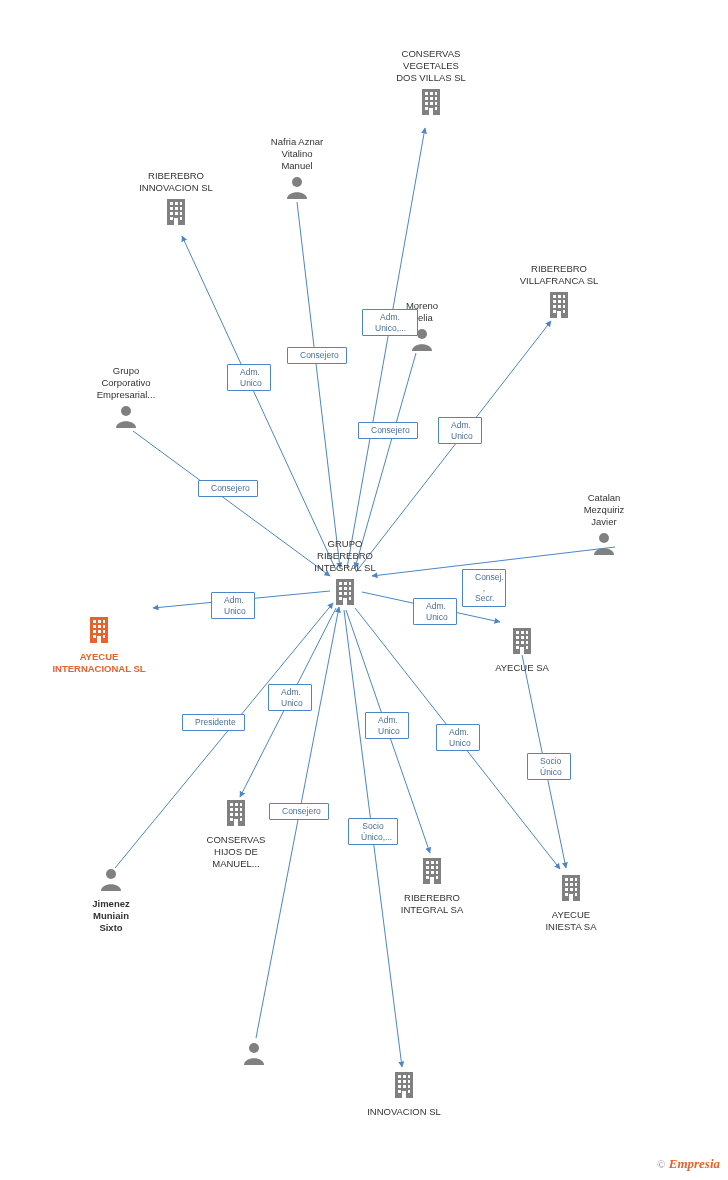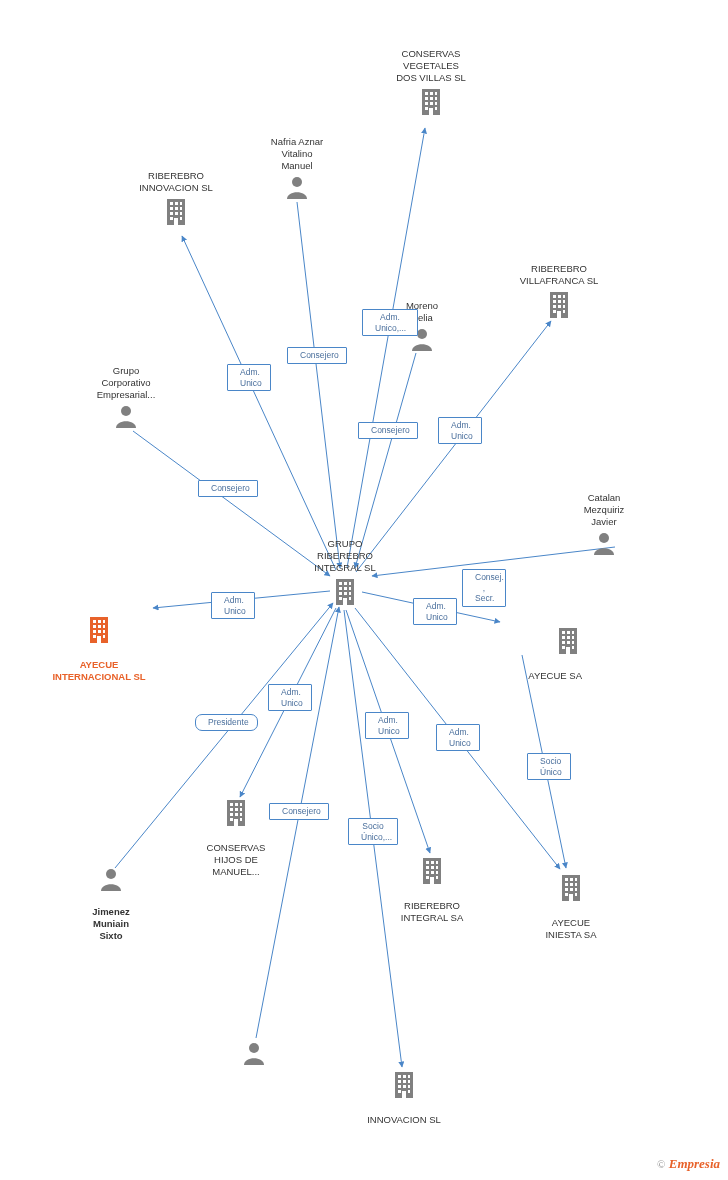--- a/index.html
+++ b/index.html
@@ -42,21 +42,21 @@
   }
   .node.person .glyph {
     color: #808080;
     font-size: 26px;
   }
   .node .label {
     display: block;
     font-size: 9.5px;
     color: #333333;
     line-height: 12px;
-    margin-top: 10px;
+    margin-top: 2px;
     white-space: pre-line;
   }
   .node.central .label {
     color: #333333;
   }
   .node.highlight .glyph {
     color: #e8622a;
   }
   .node.highlight .label {
     color: #e8622a;
@@ -265,21 +265,21 @@
               <rect x="13" y="16" width="3" height="3"></rect>
               <rect x="18" y="16" width="2" height="3"></rect>
               <rect x="8" y="21" width="3" height="3"></rect>
               <rect x="18" y="21" width="2" height="3"></rect>
               <rect x="12" y="22" width="4" height="7"></rect>
             </g>
           </svg></span>
         <span class="label">AYECUE
 INTERNACIONAL SL</span>
       </div>
-      <div class="node company" style="left: 522px; top: 625px; text-align: right;">
+      <div class="node company" style="left: 522px; top: 625px;">
         <span class="glyph"><svg width="28" height="30" viewBox="0 0 28 30">
             <rect x="5" y="3" width="18" height="26" fill="currentColor"></rect>
             <g fill="#ffffff">
               <rect x="8" y="6" width="3" height="3"></rect>
               <rect x="13" y="6" width="3" height="3"></rect>
               <rect x="18" y="6" width="2" height="3"></rect>
               <rect x="8" y="11" width="3" height="3"></rect>
               <rect x="13" y="11" width="3" height="3"></rect>
               <rect x="18" y="11" width="2" height="3"></rect>
               <rect x="8" y="16" width="3" height="3"></rect>
@@ -401,21 +401,21 @@
       <div class="rel" style="left: 358px; top: 422px; width: 60px; min-height: 17px;">Consejero</div>
       <div class="rel" style="left: 438px; top: 417px; width: 44px; min-height: 27px;">Adm.
 Unico</div>
       <div class="rel" style="left: 198px; top: 480px; width: 60px; min-height: 17px;">Consejero</div>
       <div class="rel" style="left: 462px; top: 549px; width: 44px; min-height: 27px; margin-top: 20px;">Consej. ,
 Secr.</div>
       <div class="rel" style="left: 211px; top: 592px; width: 44px; min-height: 27px;">Adm.
 Unico</div>
       <div class="rel" style="left: 413px; top: 598px; width: 44px; min-height: 27px;">Adm.
 Unico</div>
-      <div class="rel" style="left: 195px; top: 714px; width: 63px; min-height: 17px; border-radius: 7px;">Presidente</div>
+      <div class="rel" style="left: 182px; top: 714px; width: 63px; min-height: 17px;">Presidente</div>
       <div class="rel" style="left: 268px; top: 684px; width: 44px; min-height: 27px;">Adm.
 Unico</div>
       <div class="rel" style="left: 269px; top: 803px; width: 60px; min-height: 17px;">Consejero</div>
       <div class="rel" style="left: 365px; top: 712px; width: 44px; min-height: 27px;">Adm.
 Unico</div>
       <div class="rel" style="left: 348px; top: 818px; width: 50px; min-height: 27px;">Socio
 Único,...</div>
       <div class="rel" style="left: 436px; top: 724px; width: 44px; min-height: 27px;">Adm.
 Unico</div>
       <div class="rel" style="left: 527px; top: 753px; width: 44px; min-height: 27px;">Socio

